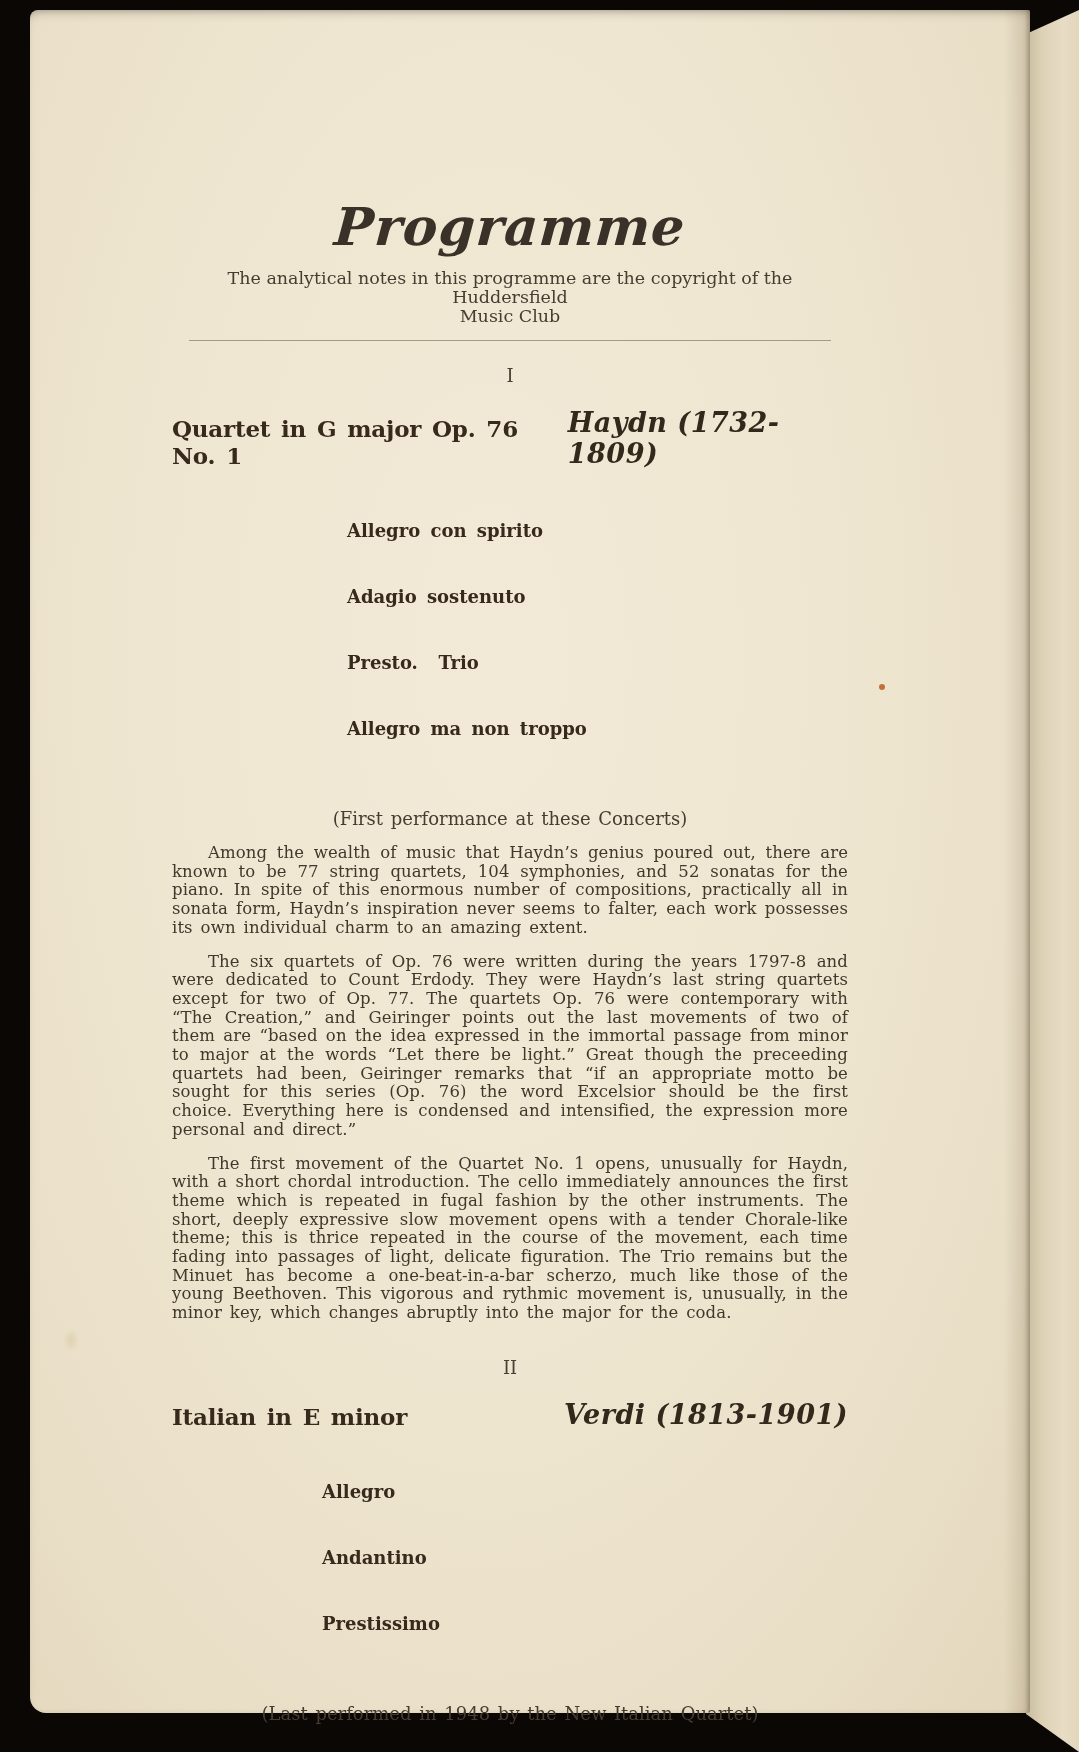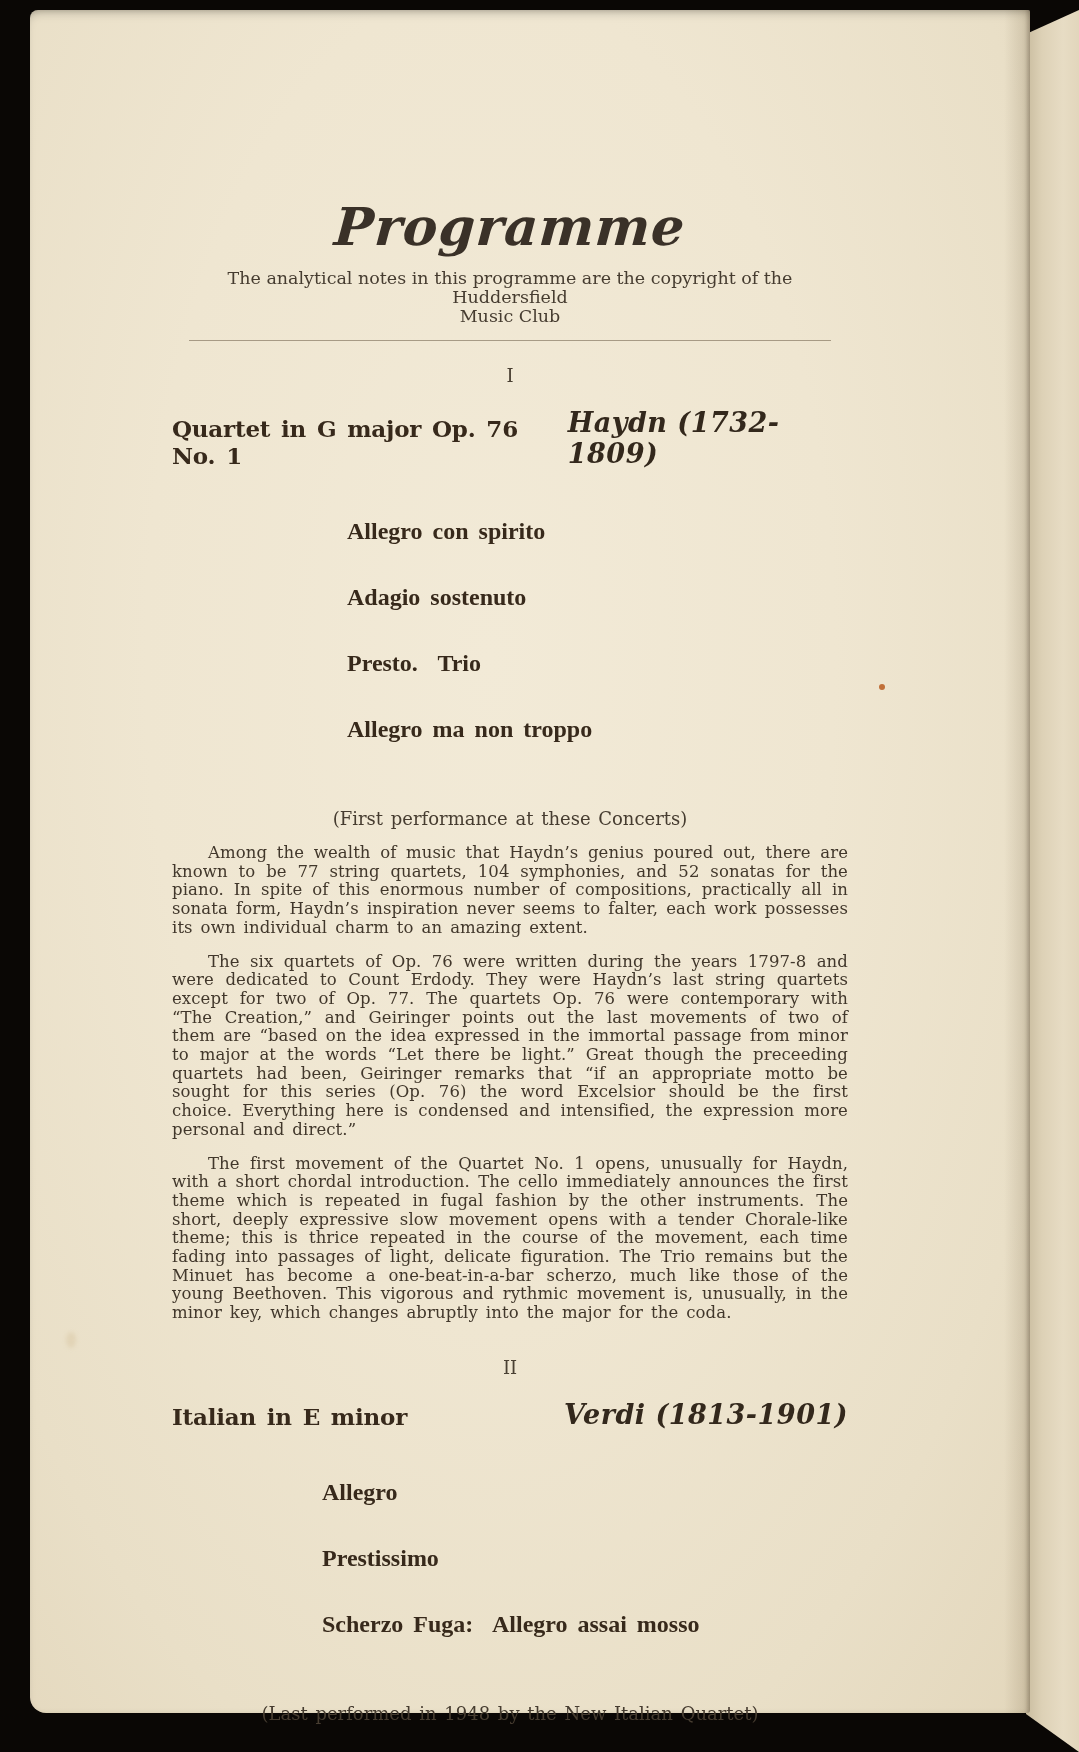--- a/index.html
+++ b/index.html
@@ -27,22 +27,22 @@
      letter-spacing:1px;transform:skewX(-4deg);color:#3a3128;}
   .copyright{margin-top:13px;text-align:center;font-size:17.5px;line-height:19px;color:#463c30;}
   .copyright span{display:block;}
   .rule{border:none;border-top:1.2px solid #77685299;width:642px;margin:14px auto 0 auto;height:0;}
 
   .numeral{text-align:center;font-size:18px;margin-top:24px;color:#4a4033;}
   .numeral-2{margin-top:34px;}
   .head-row{display:flex;justify-content:space-between;align-items:flex-end;margin-top:21px;}
   .work-title{font-weight:700;font-size:23px;letter-spacing:-0.2px;color:#37291b;word-spacing:3px;}
   .composer{font-style:italic;font-weight:700;font-size:27px;letter-spacing:0.5px;color:#33281c;}
-  .movements{margin-top:7px;font-weight:700;font-size:24px;line-height:22px;color:#37291b;
-     white-space:pre-wrap;word-spacing:4px;font-family:Liberation Serif, serif;}
+  .movements{margin-top:7px;font-weight:700;font-size:18px;line-height:22px;color:#37291b;
+     white-space:pre-wrap;word-spacing:4px;}
   .movements div{margin:0;}
   .mov-1{margin-left:175px;}
   .mov-2{margin-left:150px;}
   .perf-note{text-align:center;margin-top:24px;font-size:18px;color:#463c30;word-spacing:2px;}
 
   .body-par{margin:15px 0 0 0;text-align:justify;text-indent:36px;
      font-size:16.5px;line-height:18.7px;word-spacing:2.6px;letter-spacing:0.1px;color:#41372b;}
   .sec{margin:0;}
 </style>
 </head>
@@ -84,22 +84,22 @@
       </div>
 
       <div class="sec">
         <div class="numeral numeral-2">II</div>
         <div class="head-row">
           <span class="work-title">Italian in E minor</span>
           <span class="composer">Verdi (1813-1901)</span>
         </div>
         <div class="movements mov-2">
           <div>Allegro</div>
+          <div>Andantino</div>
           <div>Prestissimo</div>
-          <div>Scherzo Fuga:  Allegro assai mosso</div>
         </div>
         <div class="perf-note">(Last performed in 1948 by the New Italian Quartet)</div>
 
       </div>
 
     </div>
   </div>
 </div>
 
 </body></html>

